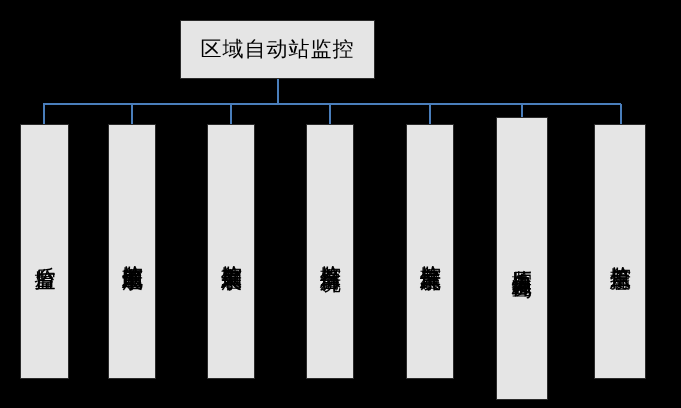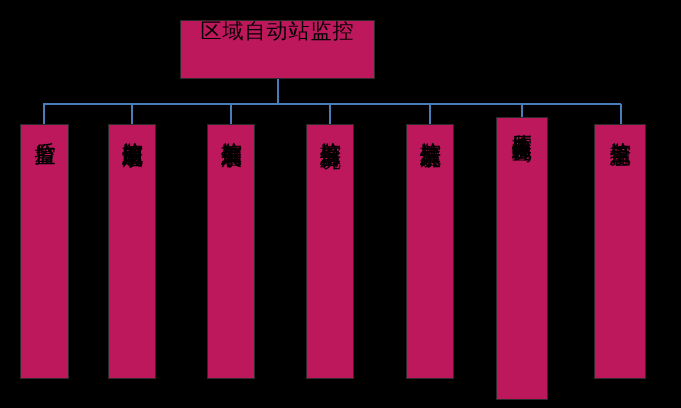--- a/index.html
+++ b/index.html
@@ -13,25 +13,25 @@
     height: 408px;
     background: #000000;
     overflow: hidden;
     font-family: "DejaVu Sans", "Liberation Sans", sans-serif;
   }
 
   
   .node {
     position: absolute;
     box-sizing: border-box;
-    background: #be185d;
+    background: #e5e5e5;
     border: 1px solid #2b2b2b;
     color: #000000;
     display: flex;
-    align-items: flex-start;
+    align-items: center;
     justify-content: center;
     overflow: hidden;
   }
 
   .node-root {
     left: 180px;
     top: 20px;
     width: 195px;
     height: 59px;
   }

